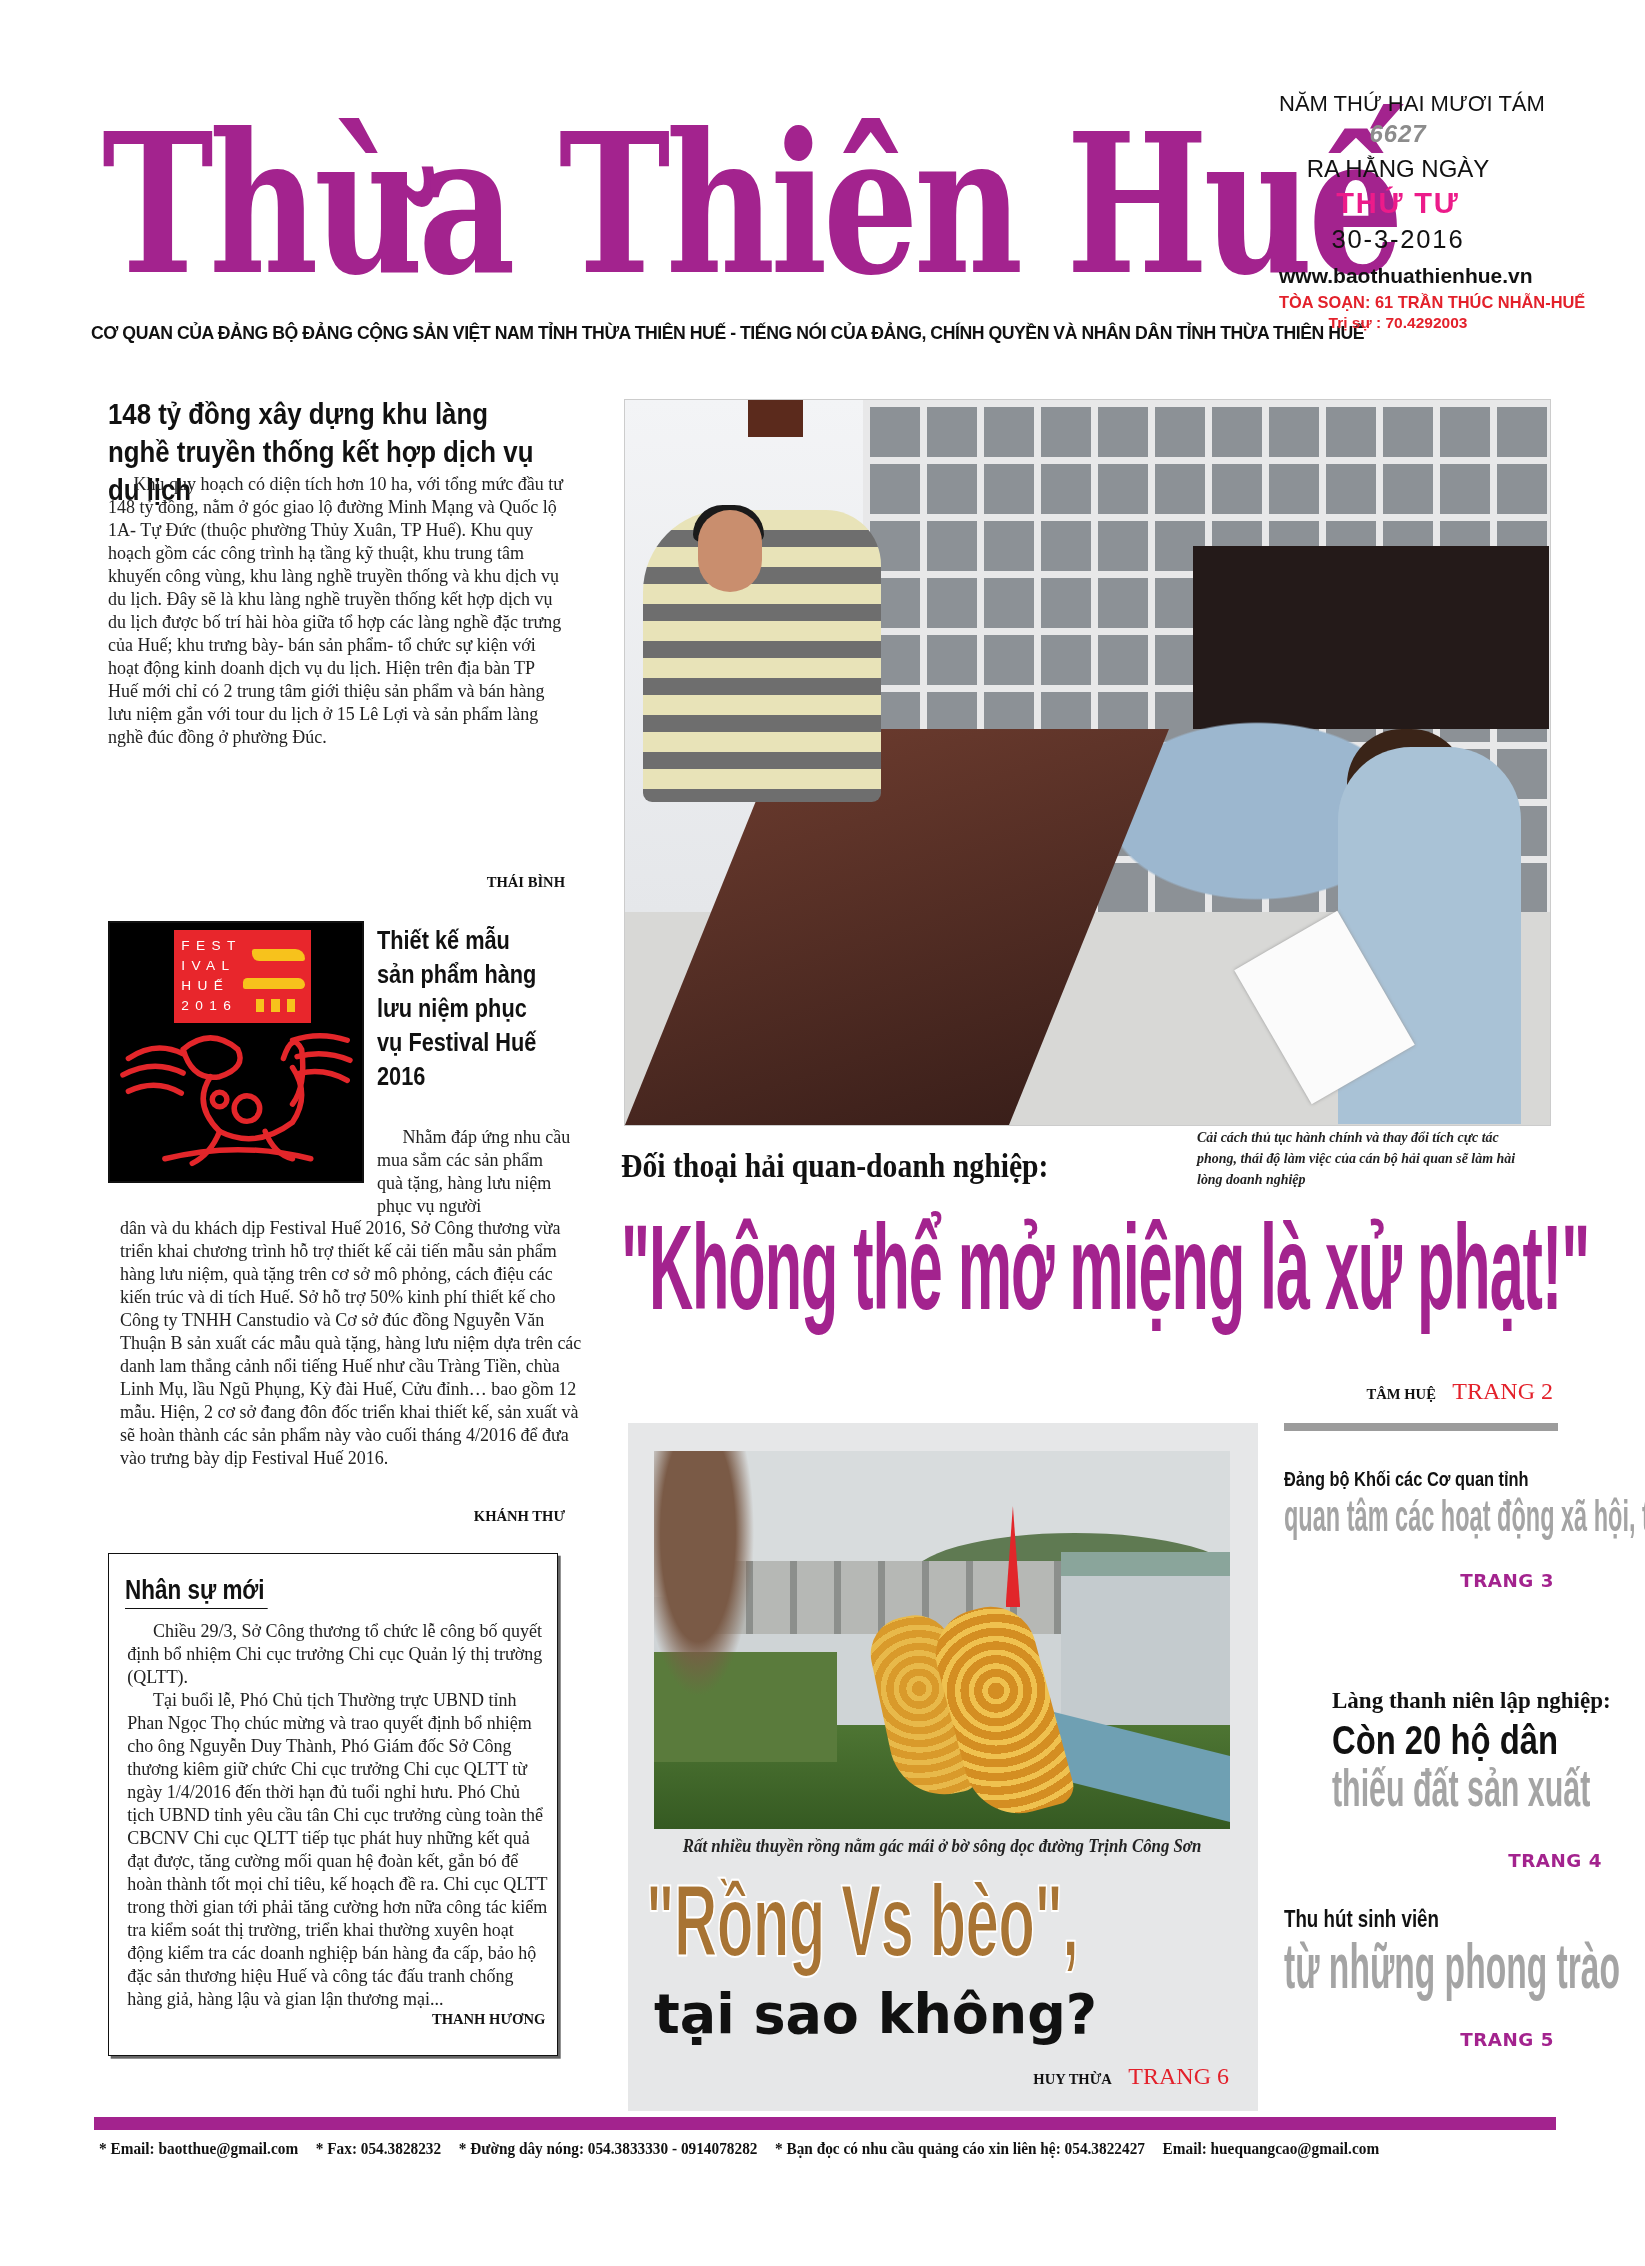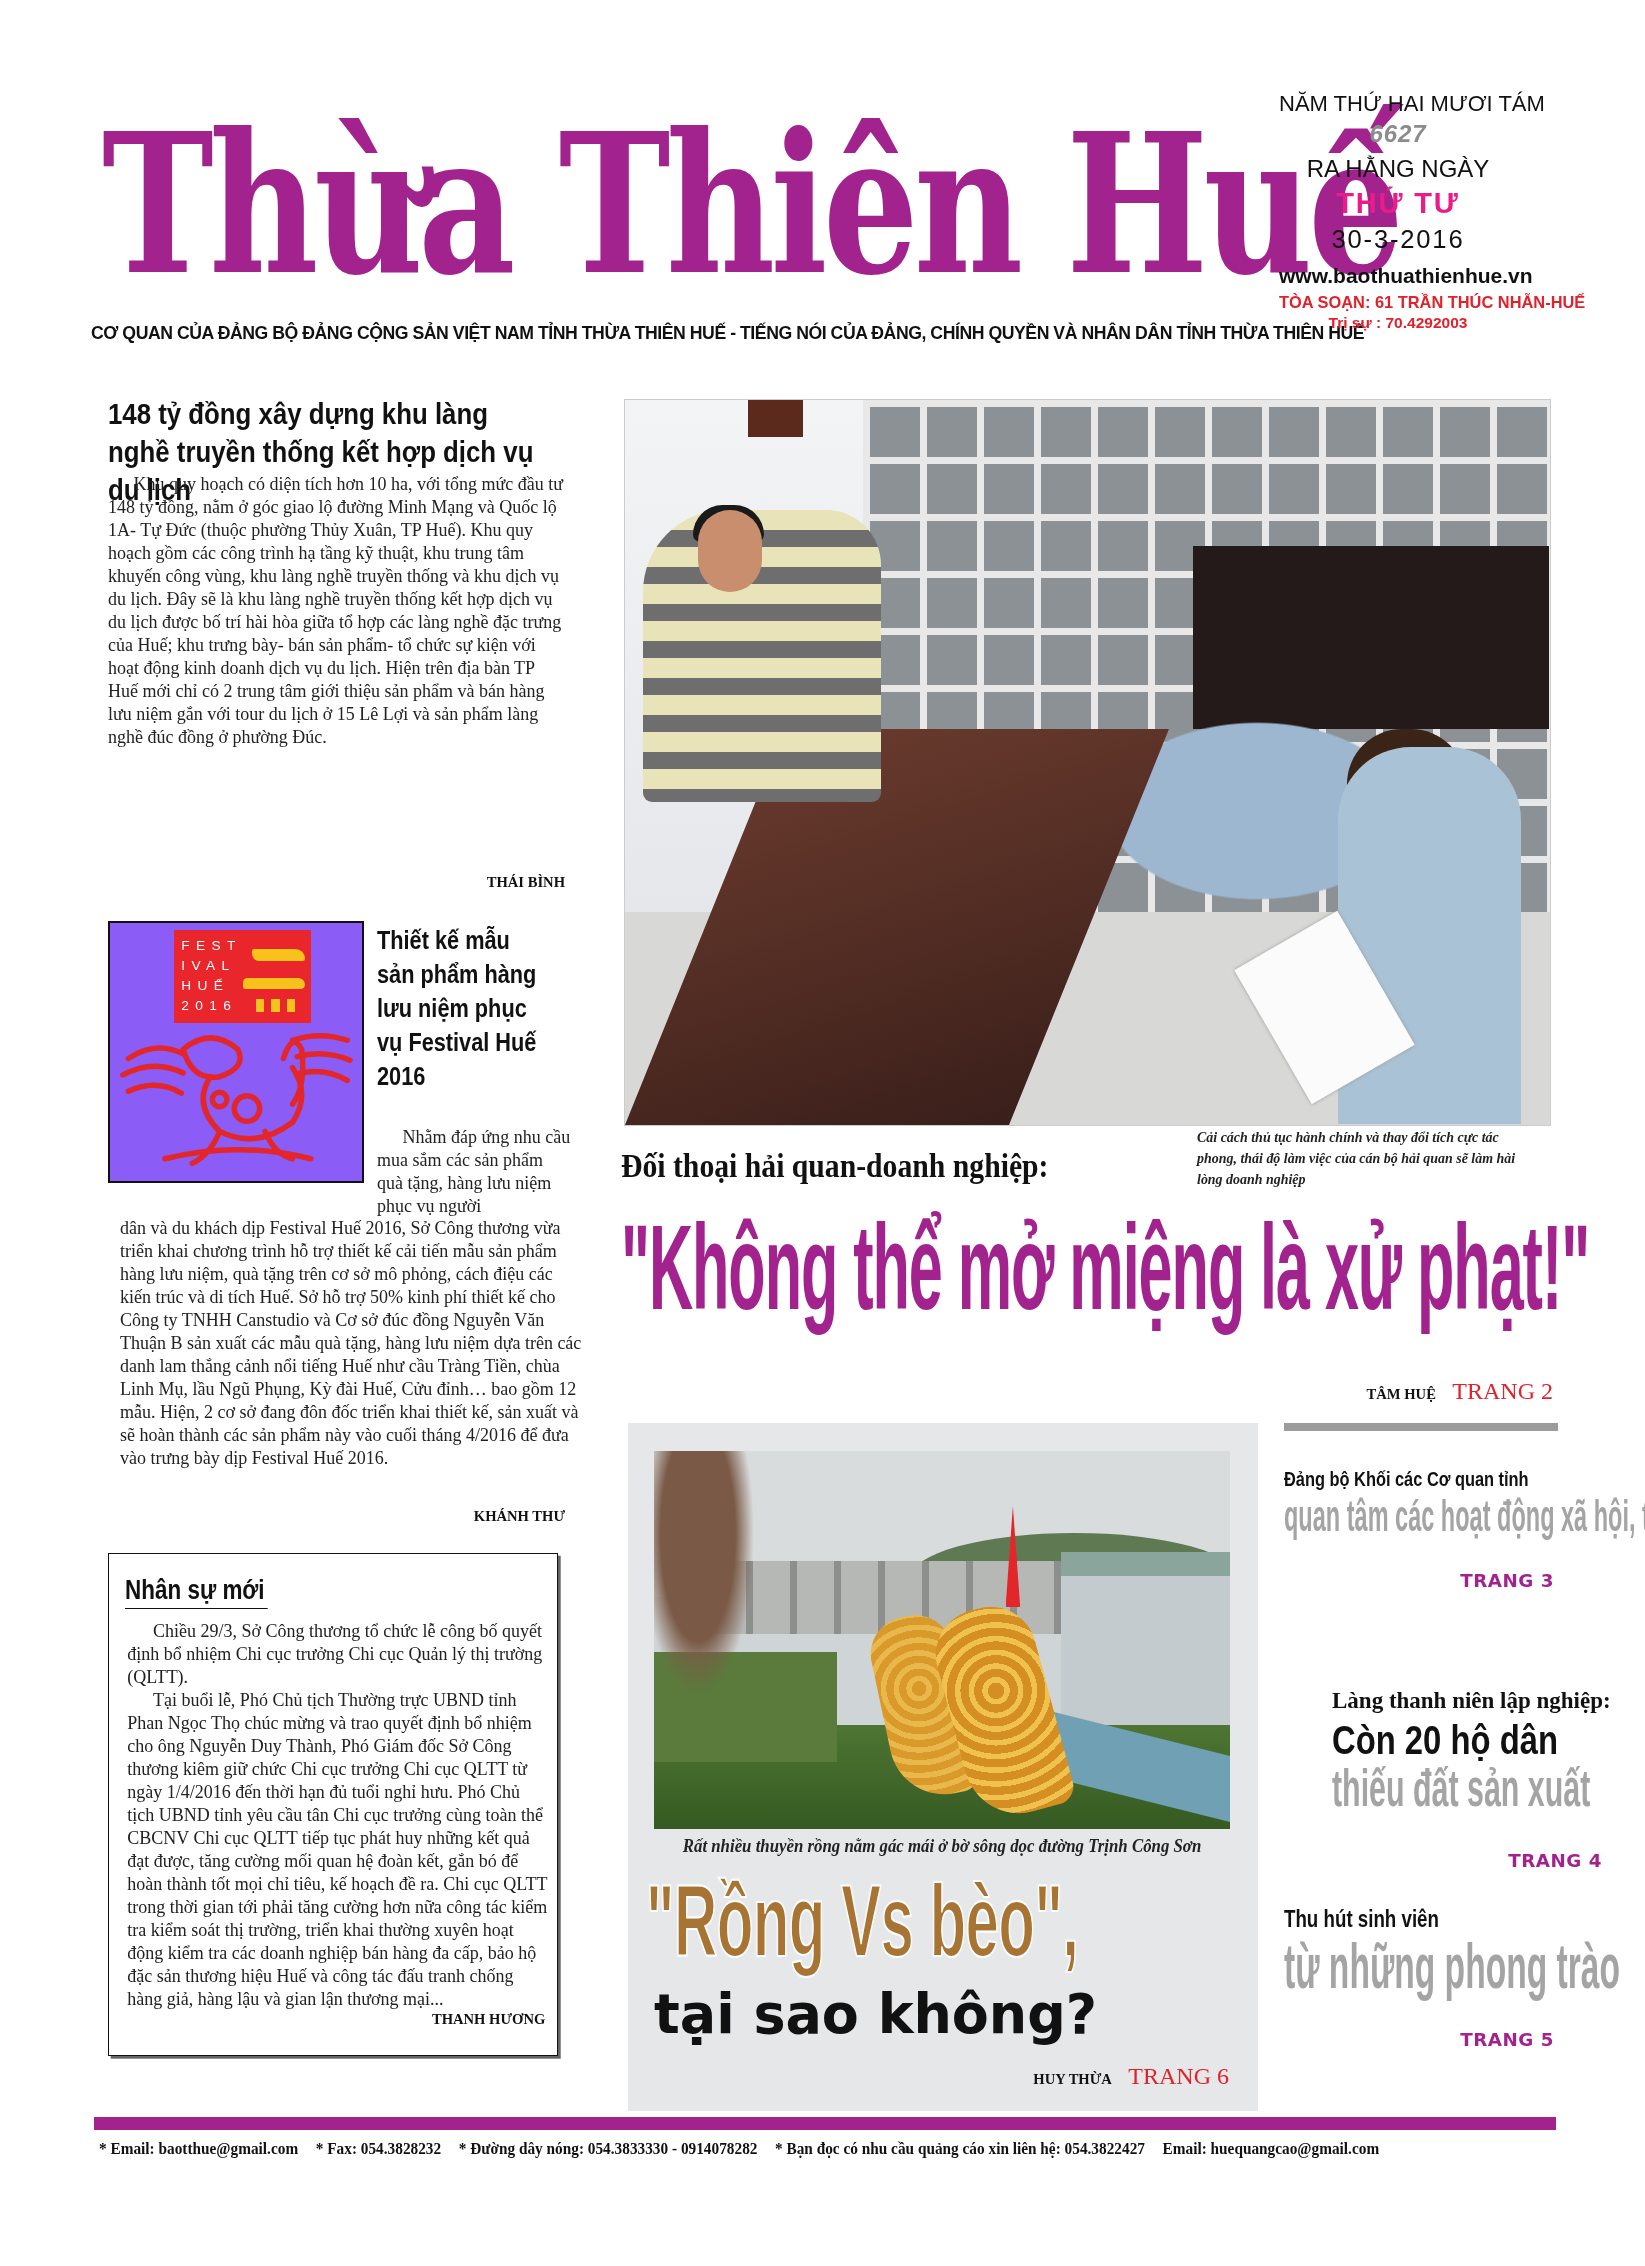--- a/index.html
+++ b/index.html
@@ -23,21 +23,21 @@
 
     
     .headline-cond { font-family: "Liberation Sans", sans-serif; font-weight: bold; color: #111; transform-origin: left top; }
     .art1-title { left: 108px; top: 395px; width: 512px; font-size: 30px; line-height: 38px; transform: scaleX(0.86); }
     .body-text { font-family: "Liberation Serif", serif; font-size: 18px; line-height: 23px; text-align: left; color: #222; }
     .body-text p { margin: 0; text-indent: 25.6px; }
     .art1-body { left: 108px; top: 473px; width: 457px; }
     .byline { font-family: "Liberation Serif", serif; font-weight: bold; font-size: 14.6px; text-align: right; color: #111; }
     .art1-byline { left: 108px; top: 874px; width: 457px; }
 
-    .festival-box { left: 108px; top: 921px; width: 252px; height: 258px; border: 2.7px solid #111; background: #8b5cf6; }
+    .festival-box { left: 108px; top: 921px; width: 252px; height: 258px; border: 2.7px solid #111; background: #000000; }
     .fest-red { position: absolute; left: 64px; top: 7.3px; width: 137px; height: 93px; background: #e8262c; }
     .fest-letters { position: absolute; left: 7.3px; top: 5.5px; font-family: "Liberation Sans", sans-serif; font-size: 13.7px; color: #fff; line-height: 20px; letter-spacing: 6.4px; }
     .fest-boat1 { position: absolute; left: 78px; top: 18.3px; width: 53px; height: 12.8px; background: #f7c21c; border-radius: 9.1px 37px 9.1px 27.4px; }
     .fest-boat2 { position: absolute; left: 69px; top: 48px; width: 62px; height: 11px; background: #f7c21c; border-radius: 18.3px 27.4px 18.3px 9.1px; }
     .fest-towers { position: absolute; left: 82px; top: 69px; width: 46px; height: 16.4px; display: flex; gap: 7.3px; }
     .fest-towers span { display: block; width: 8.2px; height: 12.8px; background: #f7c21c; }
     .fest-kylin { position: absolute; left: 0; top: 99px; width: 252px; height: 155px; }
 
     .art2-title { left: 377px; top: 923px; width: 201px; font-size: 26.5px; line-height: 34px; transform: scaleX(0.82); }
     .art2-body-a { left: 377px; top: 1126px; width: 196px; }

